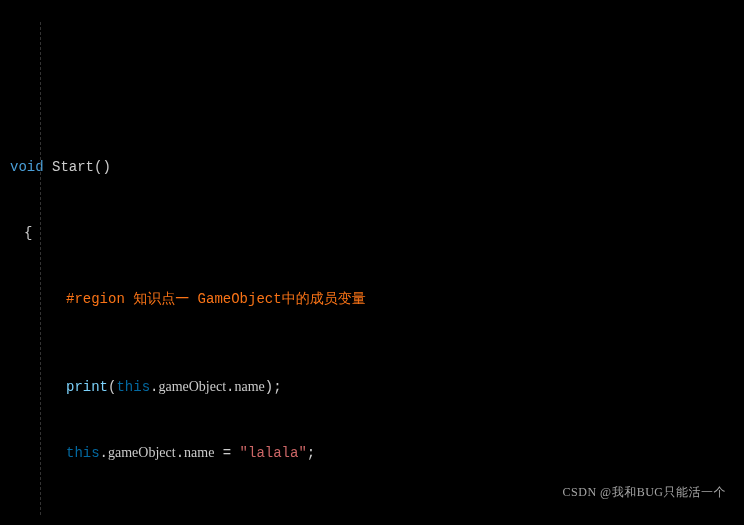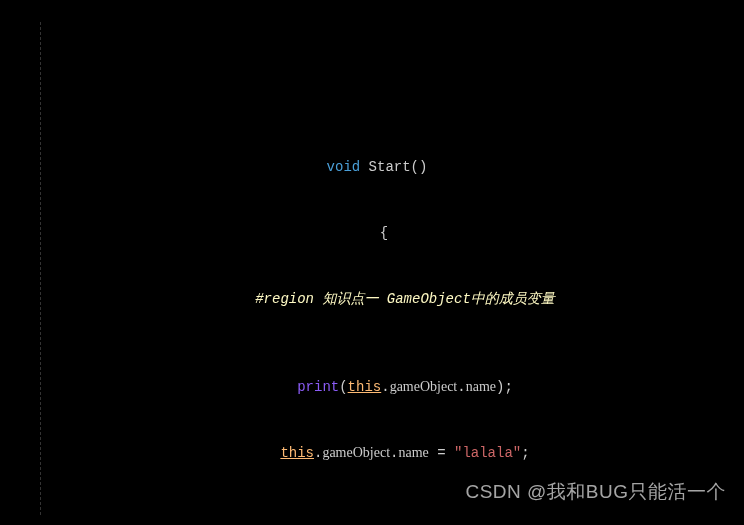--- a/index.html
+++ b/index.html
@@ -13,50 +13,49 @@
     height: 525px;
     overflow: hidden;
     position: relative;
     white-space: pre;
   }
   .code-area {
     padding: 2px 0 0 10px;
   }
   .line {
     padding-left: 0;
-    text-align: center;
   }
   .indent1 { padding-left: 14px; }
   .indent2 { padding-left: 56px; }
   .kw-type { color: #4a9fd8; }
   .method-name { color: #cccccc; }
   .paren { color: #cccccc; }
   .brace { color: #cccccc; }
-  .region { color: #fef9c3; font-style: italic; }
+  .region { color: #f97316; }
   .comment { color: #3a7a3a; }
-  .call { color: #8b5cf6; }
-  .this-kw { color: #fdba74; text-decoration: underline; }
+  .call { color: #7dd3fc; }
+  .this-kw { color: #0369a1; }
   .member { color: #cccccc; font-family: Liberation Serif, serif; }
   .str { color: #cc6666; }
   .op { color: #cccccc; }
   .semi { color: #cccccc; }
   .guide {
     position: absolute;
     left: 40px;
     top: 22px;
     bottom: 10px;
     border-left: 1px dashed #333;
   }
   .watermark {
     position: absolute;
     right: 18px;
     bottom: 22px;
     color: rgba(220,220,220,0.75);
-    font-family: Liberation Sans, sans-serif;
-    font-size: 19px;
+    font-family: Liberation Serif, serif;
+    font-size: 12px;
     letter-spacing: 0.5px;
   }
 </style>
 </head>
 <body>
 
 
 
 <div class="code-area">
 <div class="guide"></div>

